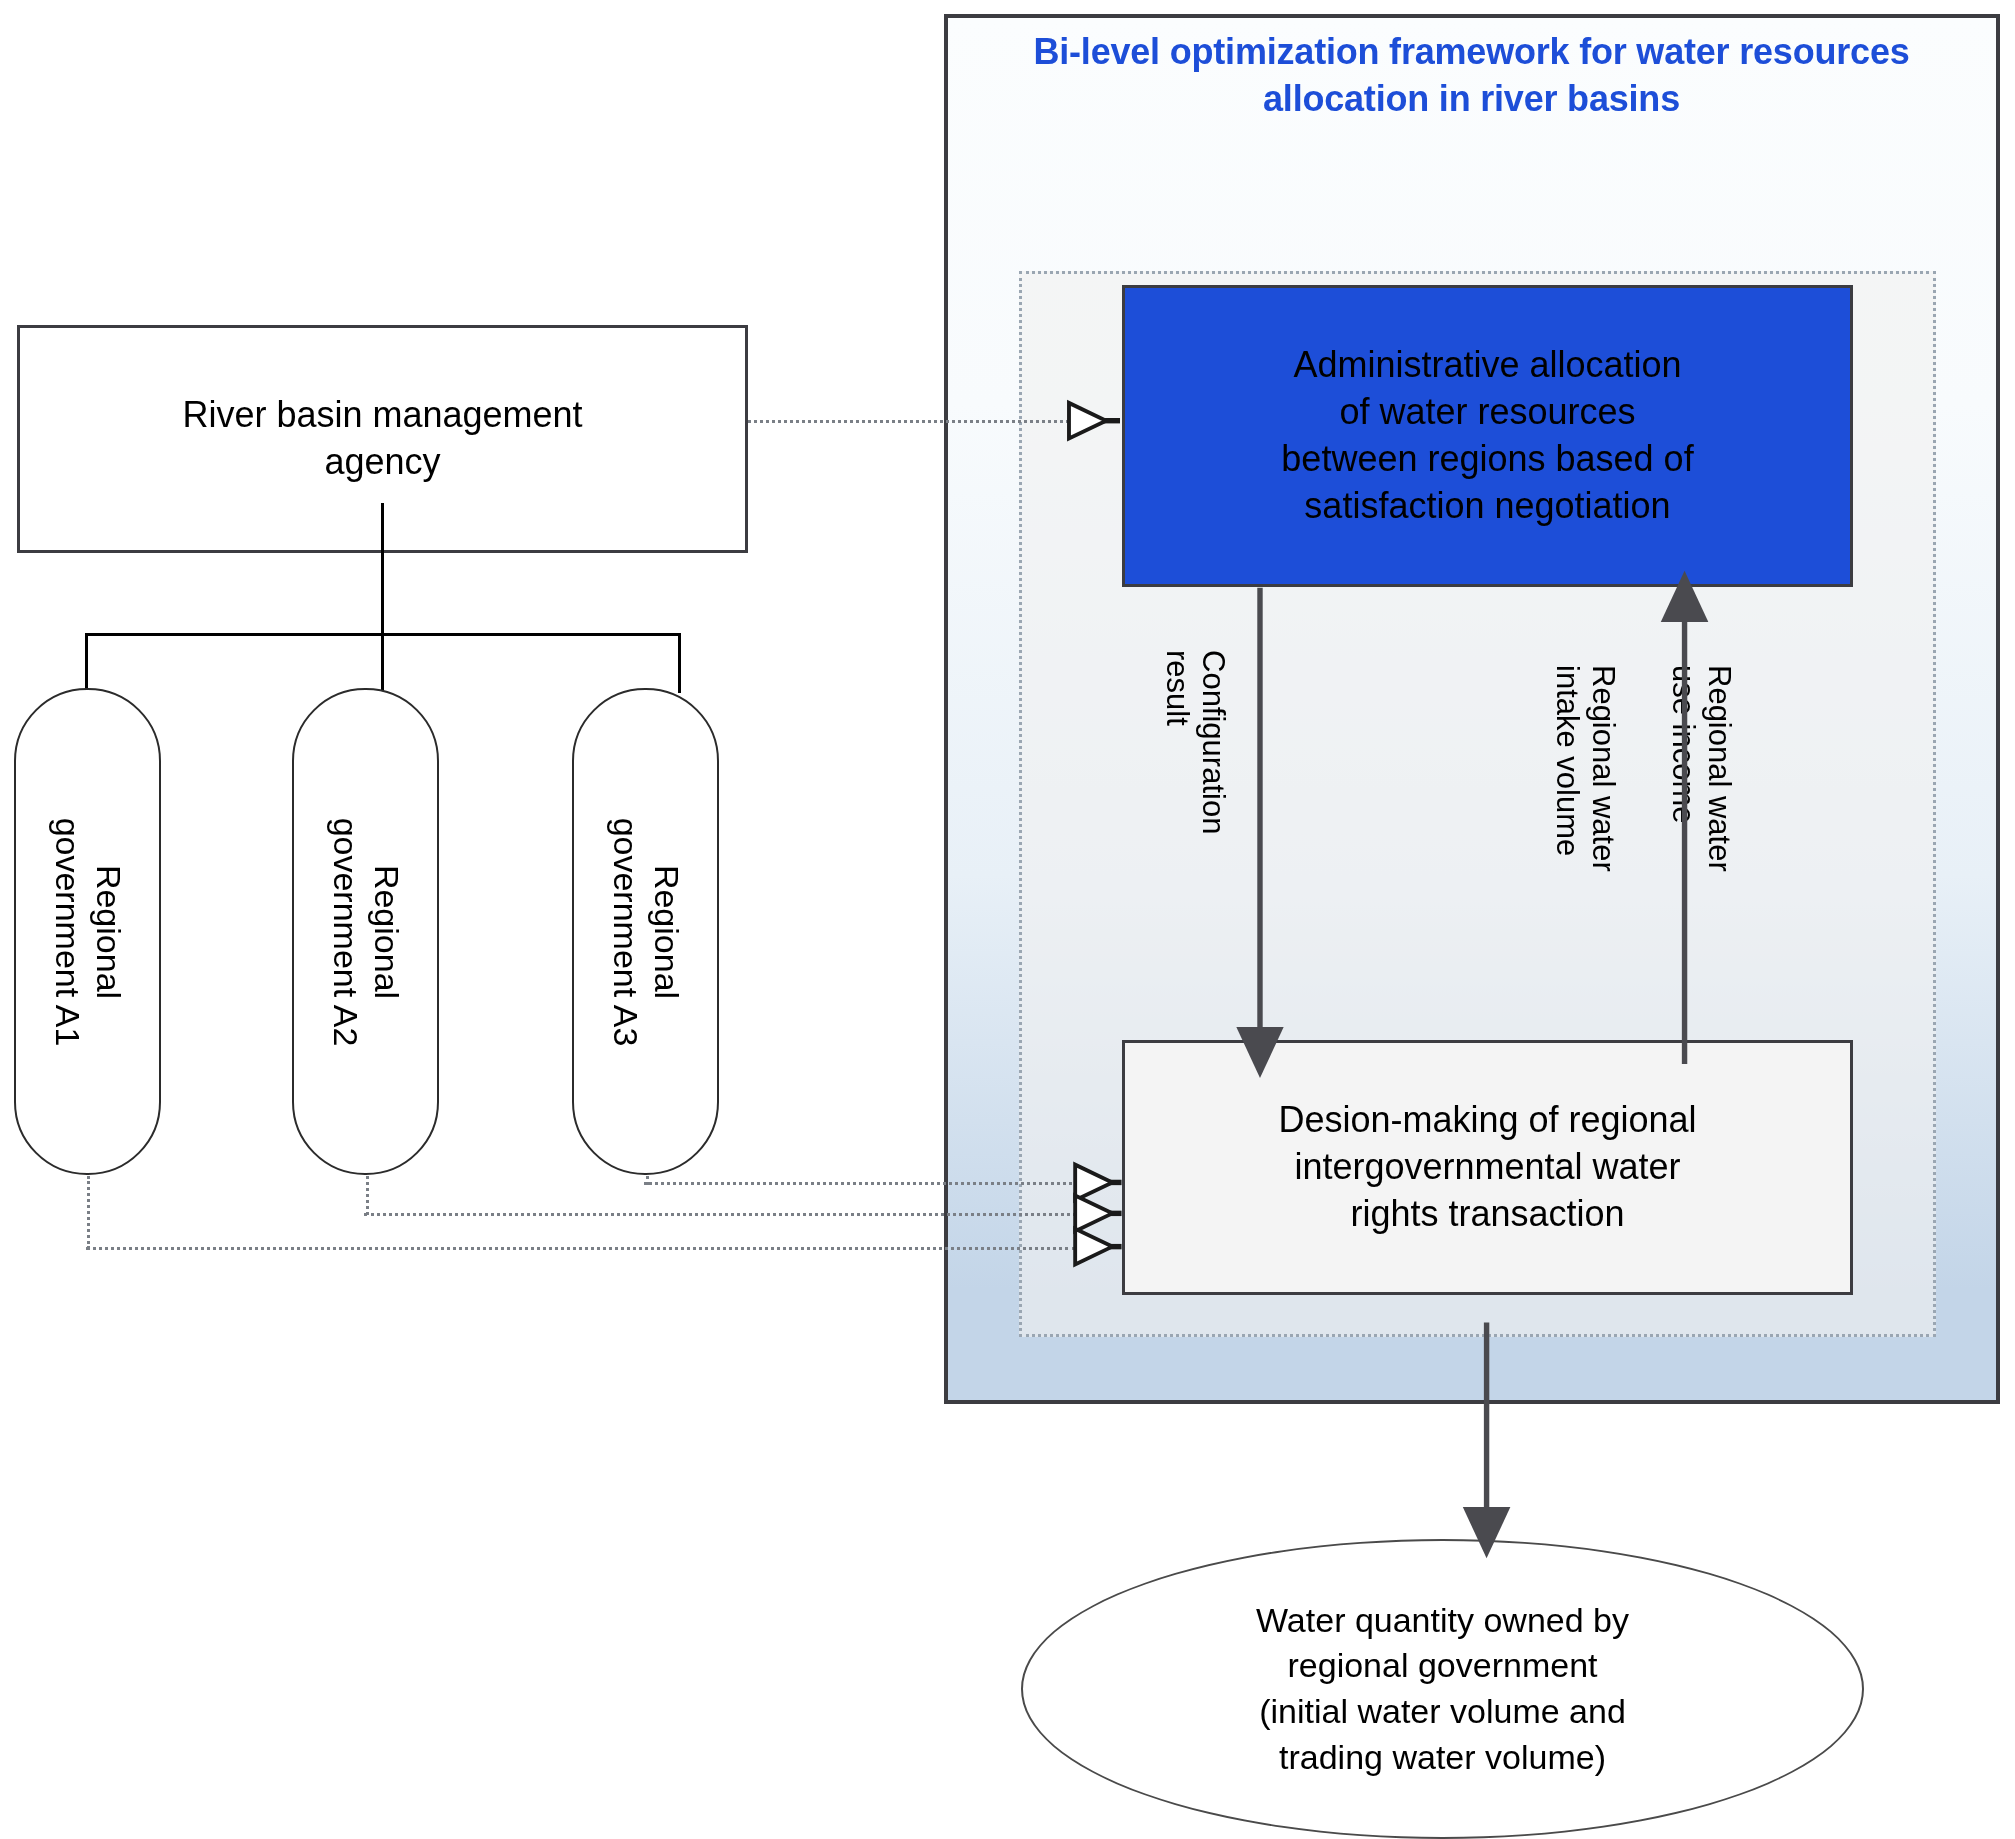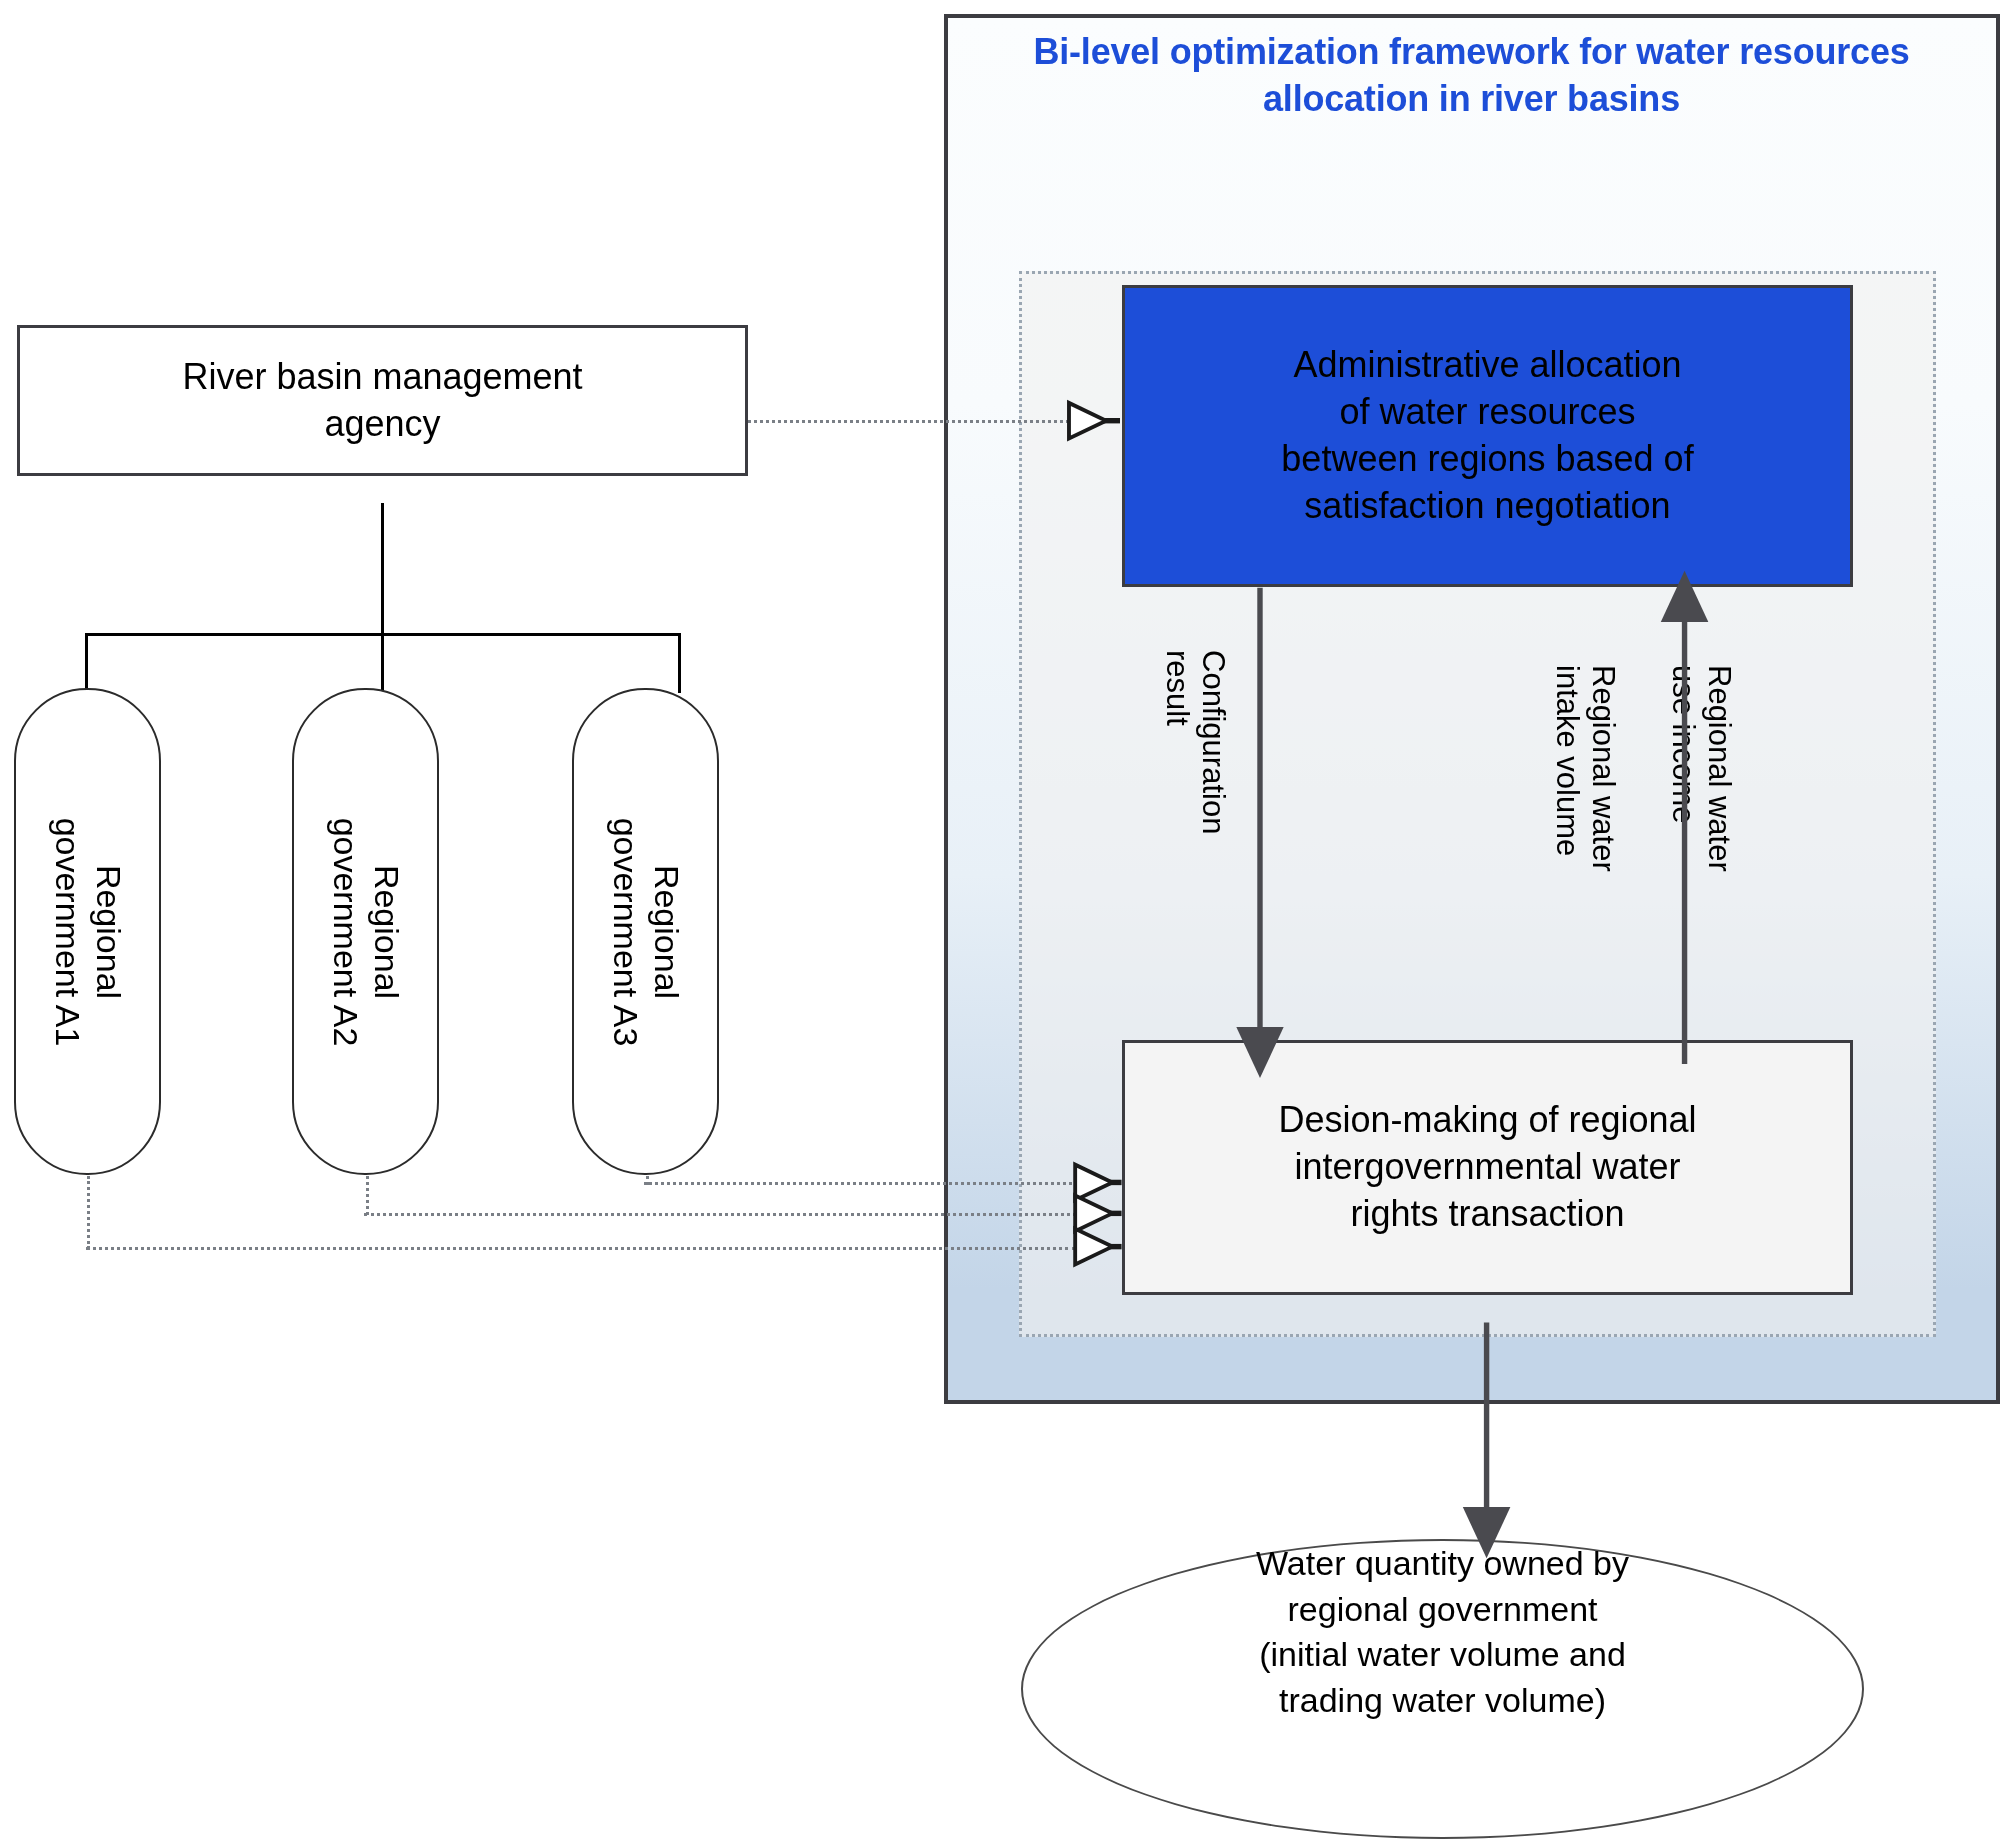--- a/index.html
+++ b/index.html
@@ -49,21 +49,21 @@
   #admin-allocation-box{
     left:1122px;top:285px;width:731px;height:302px;
     font-size:36px;
     background:#1d4ed8;
   }
   #decision-making-box{
     left:1122px;top:1040px;width:731px;height:255px;
     font-size:36px;
   }
   #river-basin-agency-box{
-    left:17px;top:325px;width:731px;height:151px;
+    left:17px;top:325px;width:731px;height:228px;
     font-size:36px;background:#ffffff;
   }
 
   
   .gov-pill{
     position:absolute;
     width:147px;height:487px;
     border:2.3px solid #2b2b2b;
     border-radius:73px;
     background:#ffffff;
@@ -85,21 +85,21 @@
   #gov-pill-a2{left:292px;top:688px;}
   #gov-pill-a3{left:572px;top:688px;}
 
   
   #water-quantity-ellipse{
     left:1021px;top:1539px;width:843px;height:300px;
     border:2.3px solid #4a4a4a;
     border-radius:50%;
     background:#ffffff;
     box-sizing:border-box;
-    display:flex;align-items:flex-start;justify-content:center;
+    display:flex;align-items:center;justify-content:center;
     text-align:center;font-size:34px;line-height:1.34;color:#000;
   }
 
   
   .solid-v{background:#000;width:3.1px;position:absolute;}
   .solid-h{background:#000;height:3.1px;position:absolute;}
 
   
   .dot-h{
     position:absolute;height:0;

